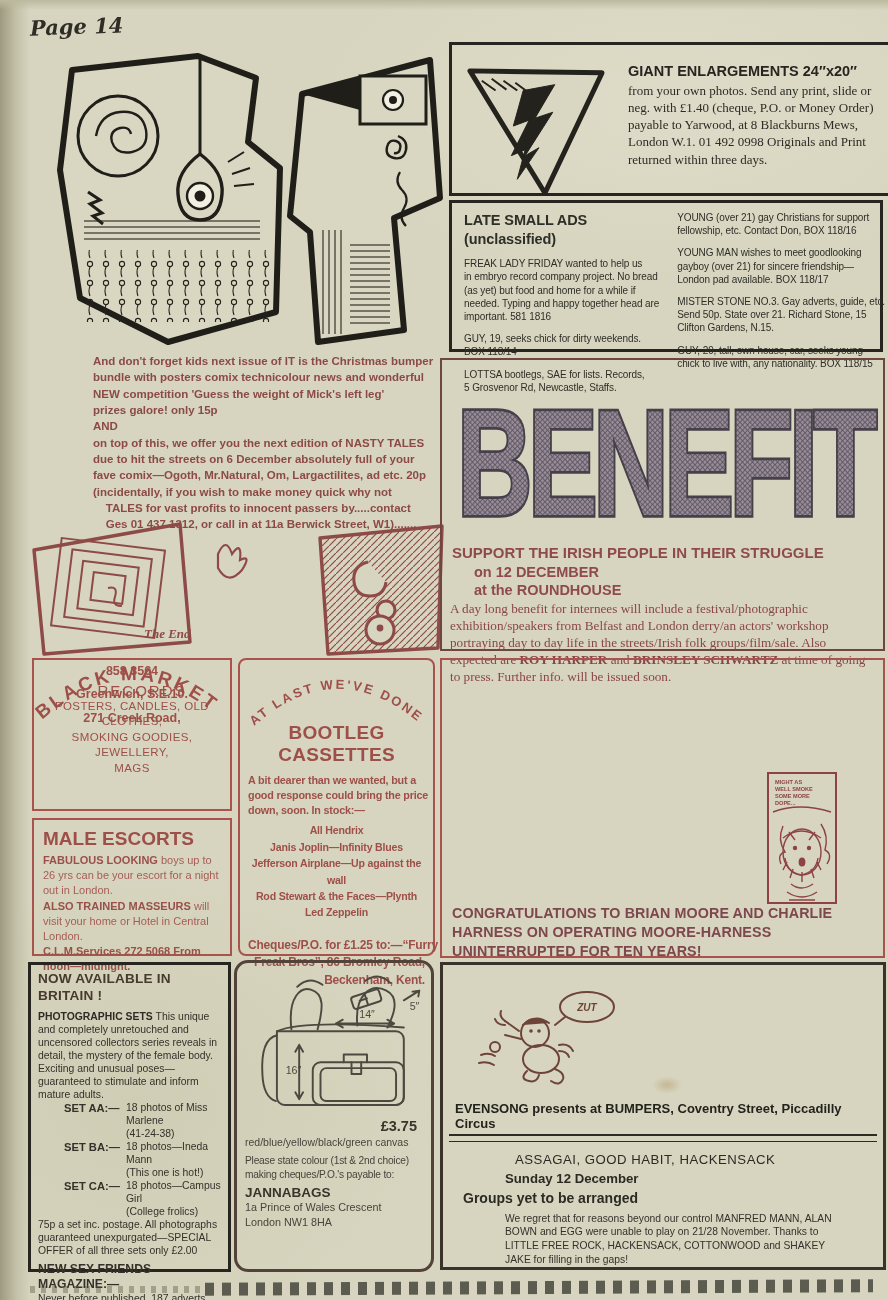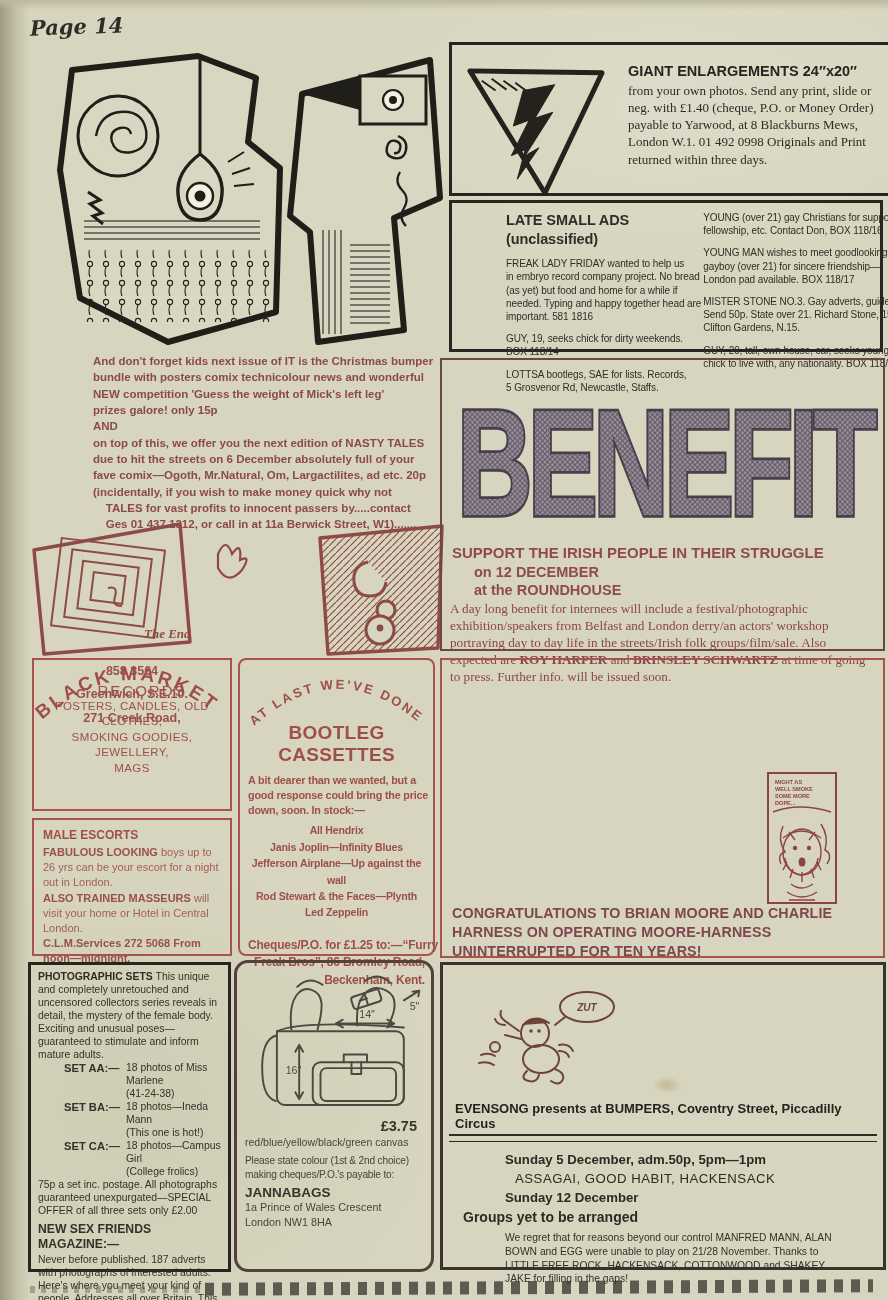--- a/index.html
+++ b/index.html
@@ -31,39 +31,39 @@
   .top-note{position:absolute;left:93px;top:353px;font-size:11.5px;line-height:1.42;
     font-weight:bold;color:#8c4a46;letter-spacing:0;}
   
   .giant{left:449px;top:42px;width:466px;height:154px;padding:16px 10px;display:flex;gap:14px;}
   .giant-text{width:262px;margin-left:4px;}
   .giant-title{font-size:14.5px;font-weight:bold;letter-spacing:0;margin:2px 0 3px 0;}
   .giant-body{font-family:"Liberation Serif",serif;font-size:13px;line-height:1.32;color:#2c2b25;}
   
   .smallads{left:449px;top:200px;width:434px;height:152px;padding:8px 6px 6px 12px;}
   .smallads-title{font-size:14.5px;font-weight:bold;margin:0 0 8px 0;}
-  .smallads-cols{display:flex;gap:2px;margin-left:42px;}
+  .smallads-cols{display:flex;gap:18px;}
   .sa-col{width:208px;font-size:10px;line-height:1.32;color:#2e2e28;letter-spacing:-0.1px;}
   .sa-ad{margin-bottom:9px;}
   
   .benefit{left:440px;top:358px;width:445px;height:293px;border:2px solid #6d4640;padding:2px 8px;}
   .benefit-head{font-size:15px;font-weight:bold;color:#8e4a4e;margin:2px 0 0 2px;line-height:1.25;}
   .benefit-sub{font-size:14.5px;font-weight:bold;color:#8e4a4e;margin-left:24px;line-height:1.25;}
   .benefit-body{font-family:"Liberation Serif",serif;font-size:13.2px;line-height:1.28;
     color:#8a4549;margin-top:2px;}
   .benefit-body b{font-weight:bold;}
   
   .bm{left:32px;top:658px;width:200px;height:153px;text-align:center;padding-top:2px;}
   .bm, .bm *{color:#9e4f49;}
   .bm-addr{font-size:12.5px;font-weight:bold;line-height:1.3;margin-top:-40px;}
   .bm-records{font-size:15px;letter-spacing:2px;margin-top:3px;margin-left:20px;}
   .bm-items{font-size:11.5px;line-height:1.35;letter-spacing:.4px;}
   
   .me{left:32px;top:818px;width:200px;height:138px;padding:8px 9px;color:#a65d55;}
-  .me-title{font-size:12px;font-weight:bold;color:#9e4f49;margin:0 0 3px 0;}
+  .me-title{font-size:19px;font-weight:bold;color:#9e4f49;margin:0 0 3px 0;}
   .me-body{font-size:11px;line-height:1.38;}
   .me-body b{color:#99504a;}
   
   .bl{left:238px;top:658px;width:197px;height:298px;border-radius:8px;padding:4px 6px;text-align:center;}
   .bl, .bl *{color:#9e4f49;}
   .bl-title{font-size:19px;font-weight:bold;letter-spacing:.3px;margin-top:-14px;}
   .bl-intro{font-size:10.8px;font-weight:bold;text-align:left;line-height:1.4;margin:7px 2px 4px 2px;letter-spacing:-0.2px;}
   .bl-stock{font-size:10.6px;font-weight:bold;line-height:1.55;letter-spacing:-0.2px;}
   .bl-outro{font-size:12px;font-weight:bold;text-align:right;line-height:1.45;margin:16px 2px 0 2px;letter-spacing:-0.2px;}
   
@@ -308,20 +308,21 @@
         </g>
         <circle cx="26" cy="74" r="2.2" fill="#8d4246"></circle>
         <circle cx="40" cy="74" r="2.2" fill="#8d4246"></circle>
         <ellipse cx="33" cy="88" rx="3.4" ry="4.6" fill="#8d4246"></ellipse>
       </svg>
     </div>
     <div class="cg-text">CONGRATULATIONS TO BRIAN MOORE AND CHARLIE HARNESS ON OPERATING MOORE-HARNESS UNINTERRUPTED FOR TEN YEARS!</div>
   </div>
 
   <div class="box b-black na">
+    <div class="na-title">NOW AVAILABLE IN BRITAIN !</div>
     <div><b>PHOTOGRAPHIC SETS </b><span>This unique and completely unretouched and uncensored collectors series reveals in detail, the mystery of the female body. Exciting and unusual poses—guaranteed to stimulate and inform mature adults.</span></div>
     <div class="na-set">
       <span class="lbl">SET AA:—</span>
       <span class="dsc pre">18 photos of Miss Marlene
 (41-24-38)</span>
     </div>
     <div class="na-set">
       <span class="lbl">SET BA:—</span>
       <span class="dsc pre">18 photos—Ineda Mann
 (This one is hot!)</span>
@@ -389,21 +390,20 @@
         <path d="M56,90 q-8,8 2,10 q8,2 10,-6 M84,88 q10,4 8,10 q-3,8 -12,2"></path>
         <path d="M88,64 q10,-2 14,6 M88,70 q8,0 10,6"></path>
       </g>
       <circle cx="60" cy="50" r="1.8" fill="#6e4438"></circle>
       <circle cx="68" cy="50" r="1.8" fill="#6e4438"></circle>
       <text x="116" y="30" text-anchor="middle" font-family="Liberation Sans,sans-serif" font-size="10" font-weight="bold" font-style="italic" fill="#6e4438">ZUT</text>
     </svg>
     <div class="ev-head">EVENSONG presents at BUMPERS, Coventry Street, Piccadilly Circus</div>
     <div class="ev-rule"></div>
     <div style="margin-top:8px;">
-      <div class="ev-line">Sunday 5 December, adm.50p, 5pm—1pm</div>
       <div class="ev-line ev-line3">ASSAGAI, GOOD HABIT, HACKENSACK</div>
       <div class="ev-line">Sunday 12 December</div>
       <div class="ev-line ev-line5">Groups yet to be arranged</div>
       <div class="ev-notice">We regret that for reasons beyond our control MANFRED MANN, ALAN BOWN and EGG were unable to play on 21/28 November. Thanks to LITTLE FREE ROCK, HACKENSACK, COTTONWOOD and SHAKEY JAKE for filling in the gaps!</div>
 
     </div>
   </div>
 
   <div class="stain"></div>
   <div class="perf"></div>

